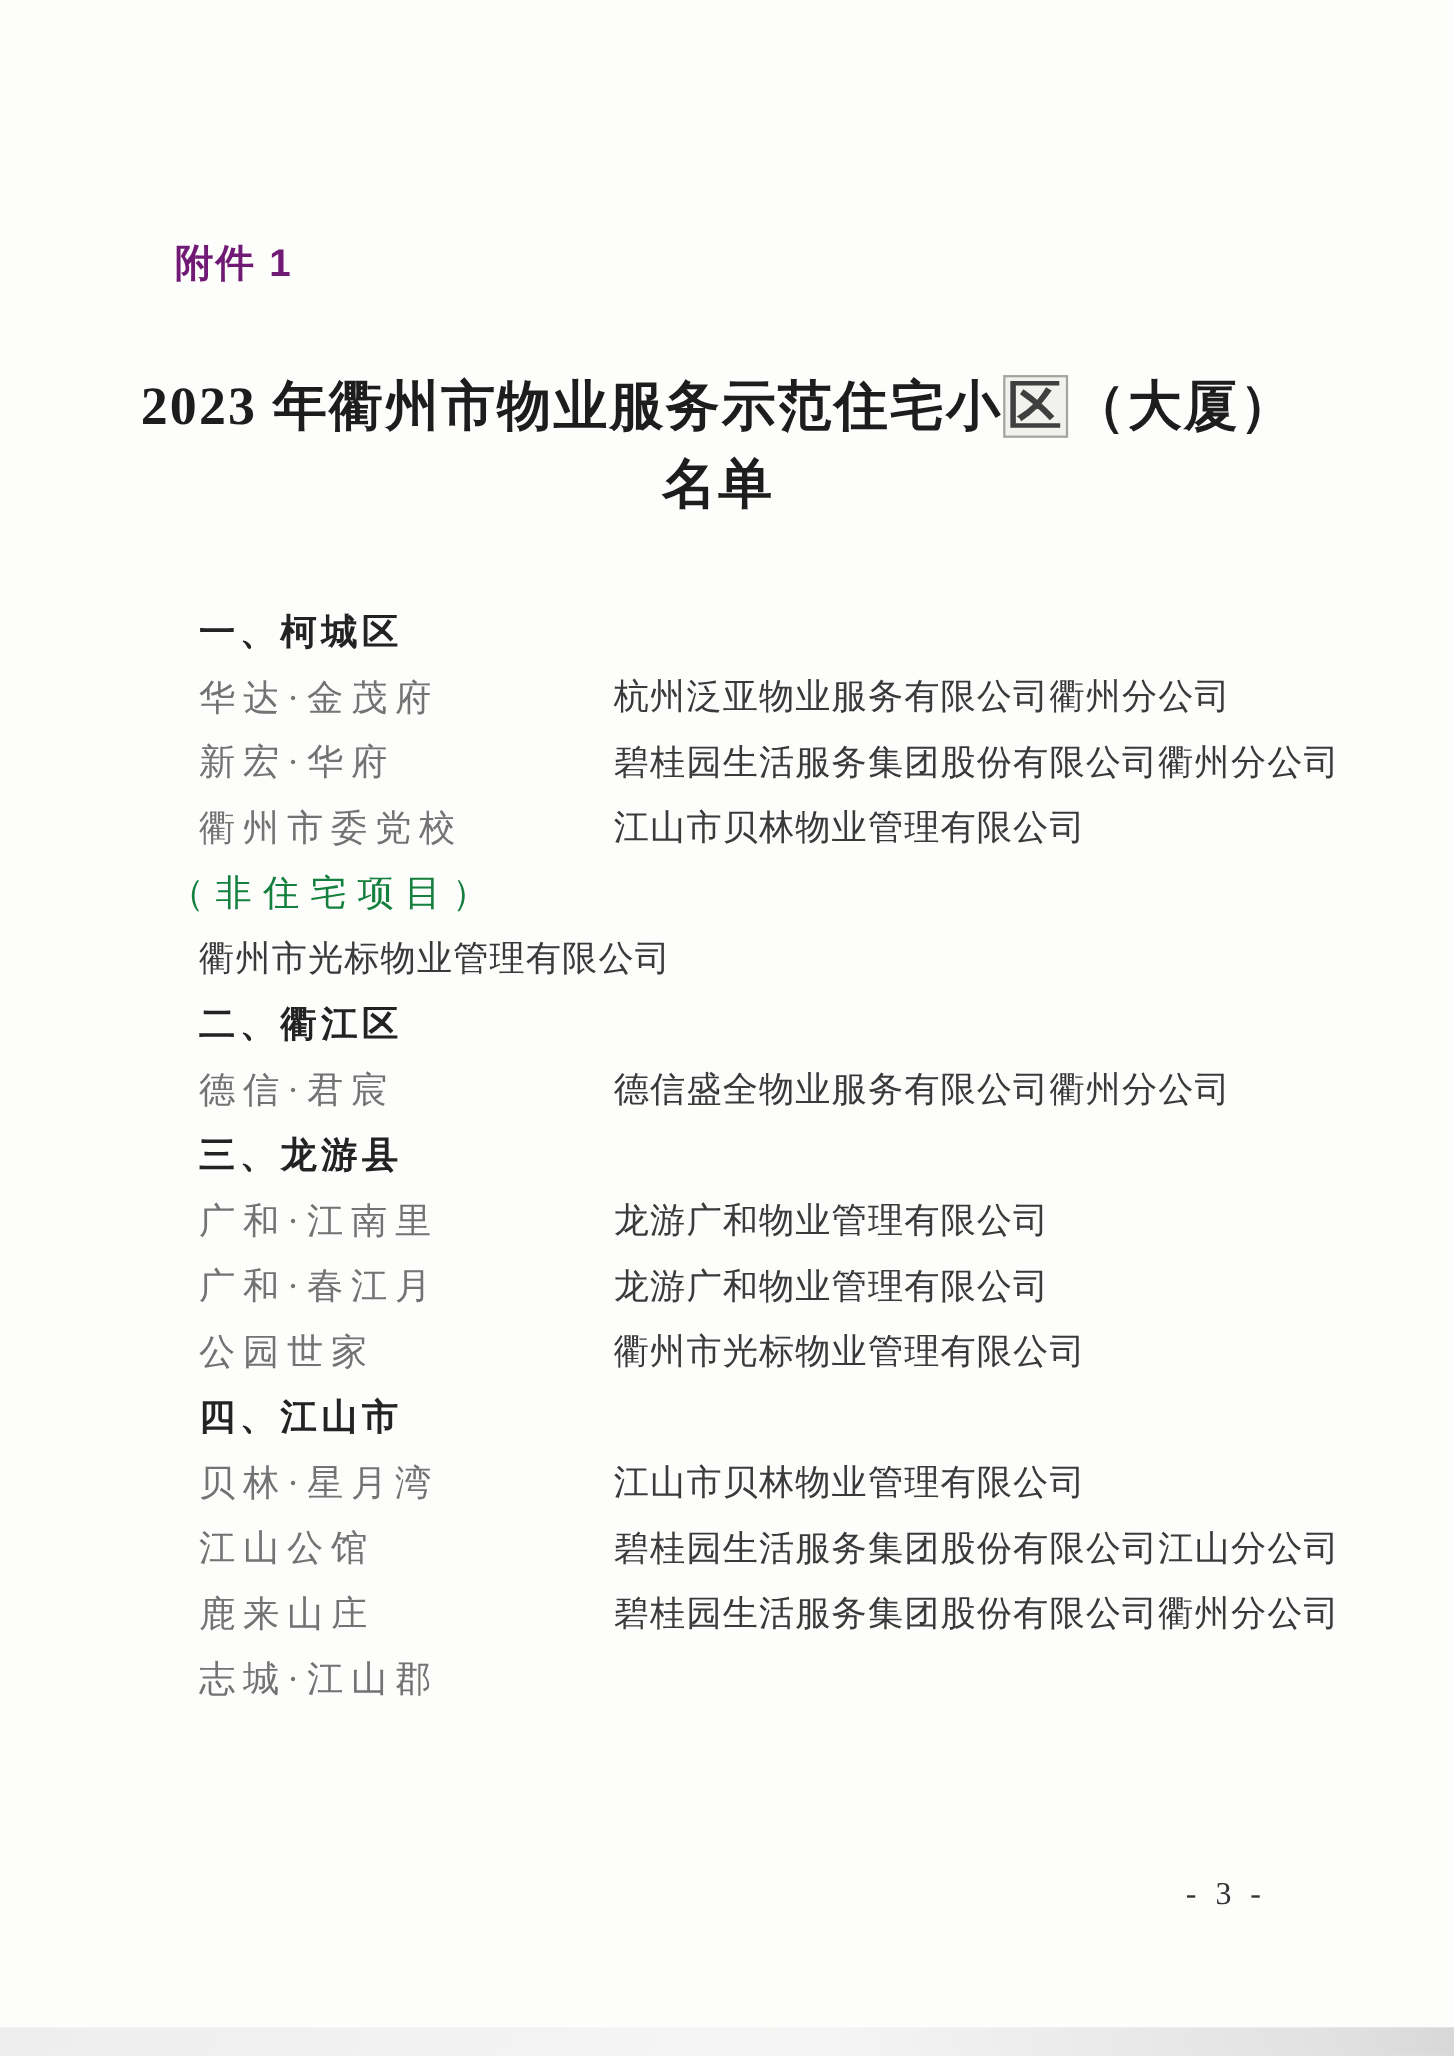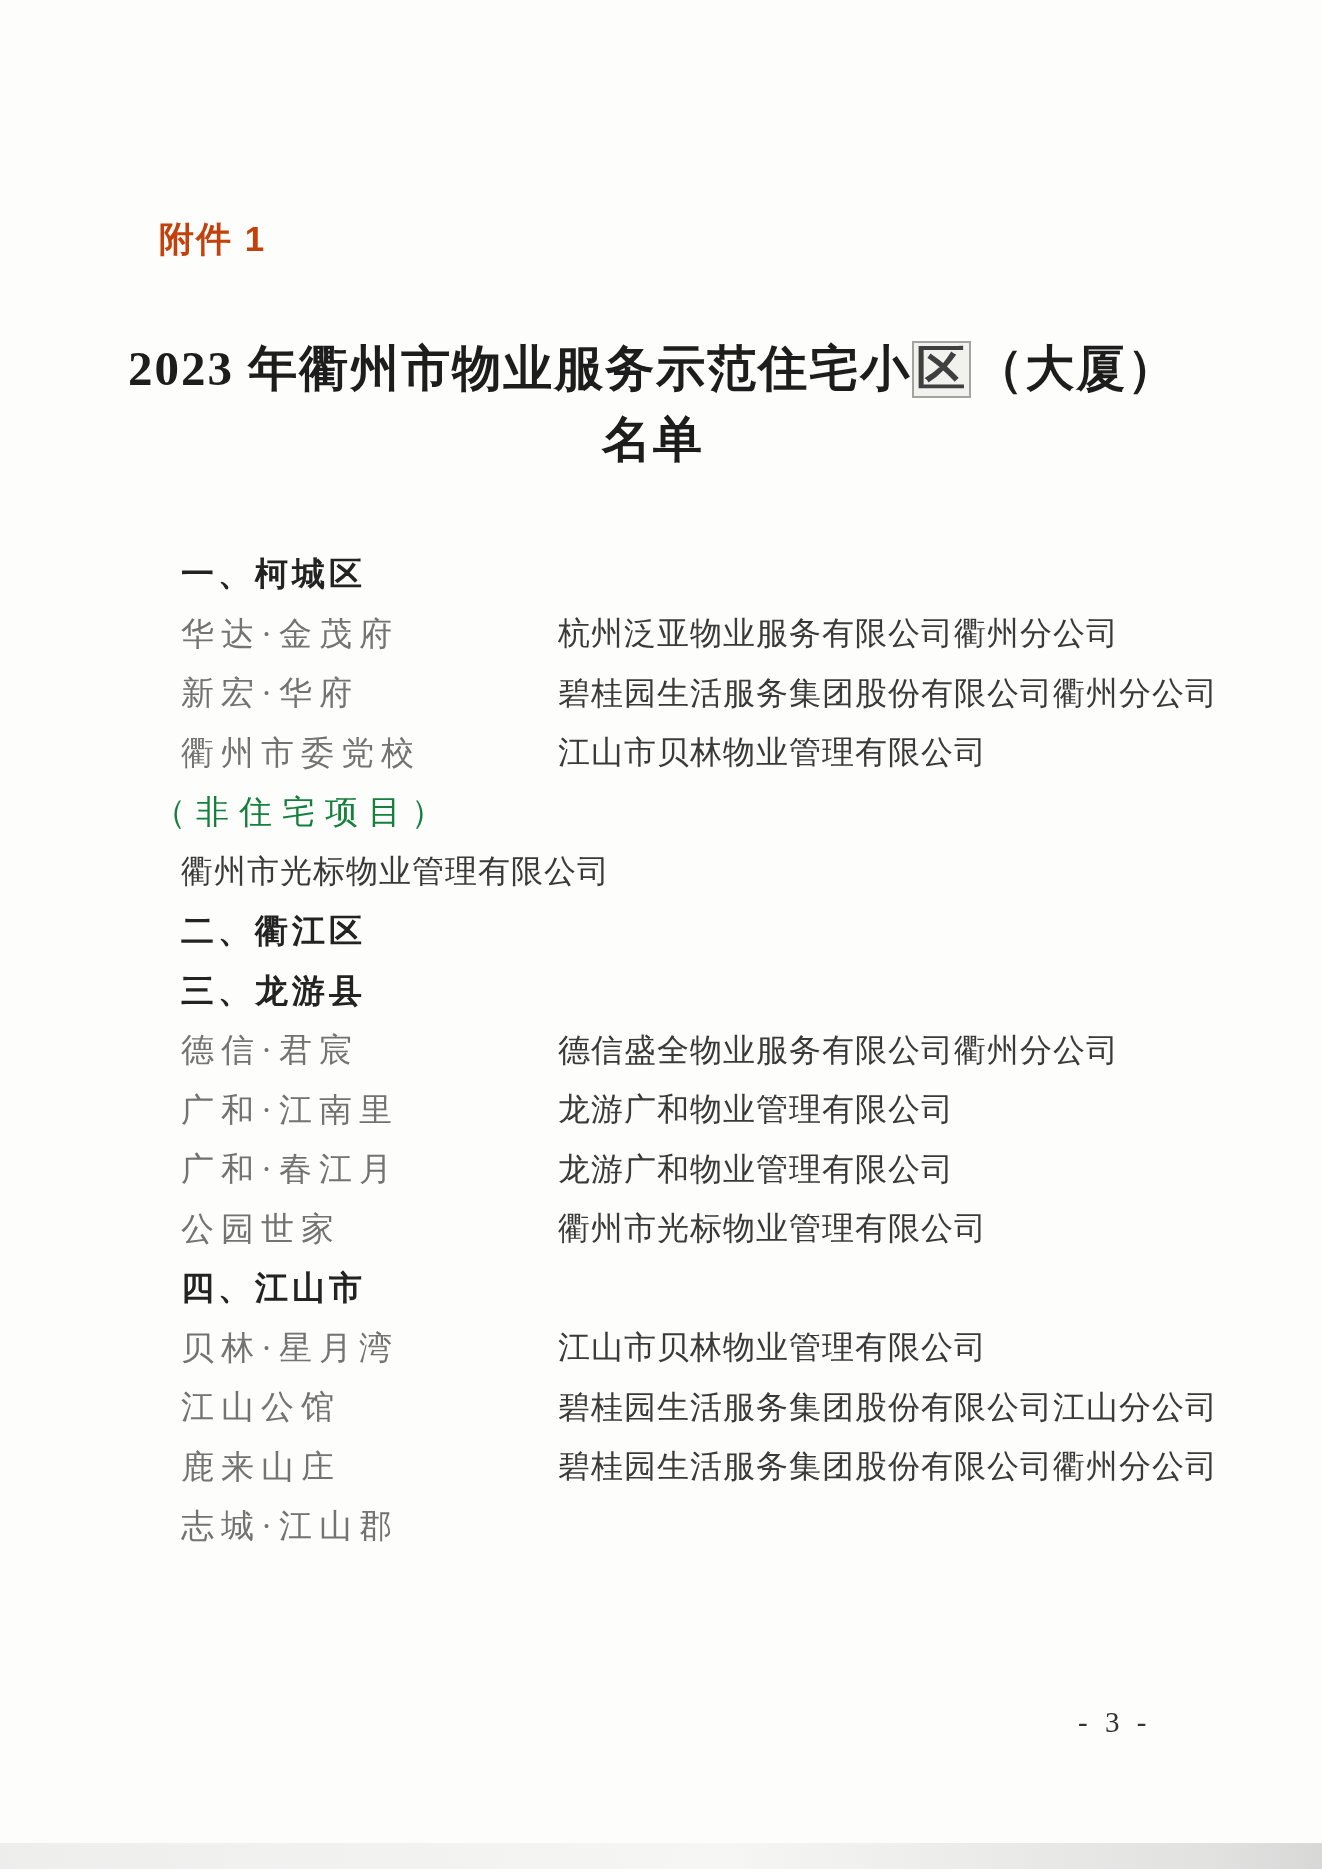--- a/index.html
+++ b/index.html
@@ -24,21 +24,21 @@
       rgba(200,200,200,.7) 100%);
   }
   .attachment {
     position: absolute;
     left: 159px;
     top: 216px;
     font-family: "Liberation Sans", sans-serif;
     font-weight: bold;
     font-size: 35px;
     letter-spacing: 2px;
-    color: #c2410c;
+    color: #701a75;
   }
   .title {
     position: absolute;
     top: 333px;
     left: 0;
     width: 100%;
     box-sizing: border-box;
     padding-right: 16px;
     text-align: center;
     font-family: "Liberation Serif", serif;
@@ -126,25 +126,25 @@
       </div>
       <div class="line row">
         <span class="name">衢州市委党校</span>
         <span class="company">江山市贝林物业管理有限公司</span>
       </div>
       <div class="line note">（非住宅项目）</div>
       <div class="line row">
         <span class="company">衢州市光标物业管理有限公司</span>
       </div>
       <div class="line heading">二、衢江区</div>
-      <div class="line heading">三、龙游县</div>
       <div class="line row">
         <span class="name">德信·君宸</span>
         <span class="company">德信盛全物业服务有限公司衢州分公司</span>
       </div>
+      <div class="line heading">三、龙游县</div>
       <div class="line row">
         <span class="name">广和·江南里</span>
         <span class="company">龙游广和物业管理有限公司</span>
       </div>
       <div class="line row">
         <span class="name">广和·春江月</span>
         <span class="company">龙游广和物业管理有限公司</span>
       </div>
       <div class="line row">
         <span class="name">公园世家</span>

